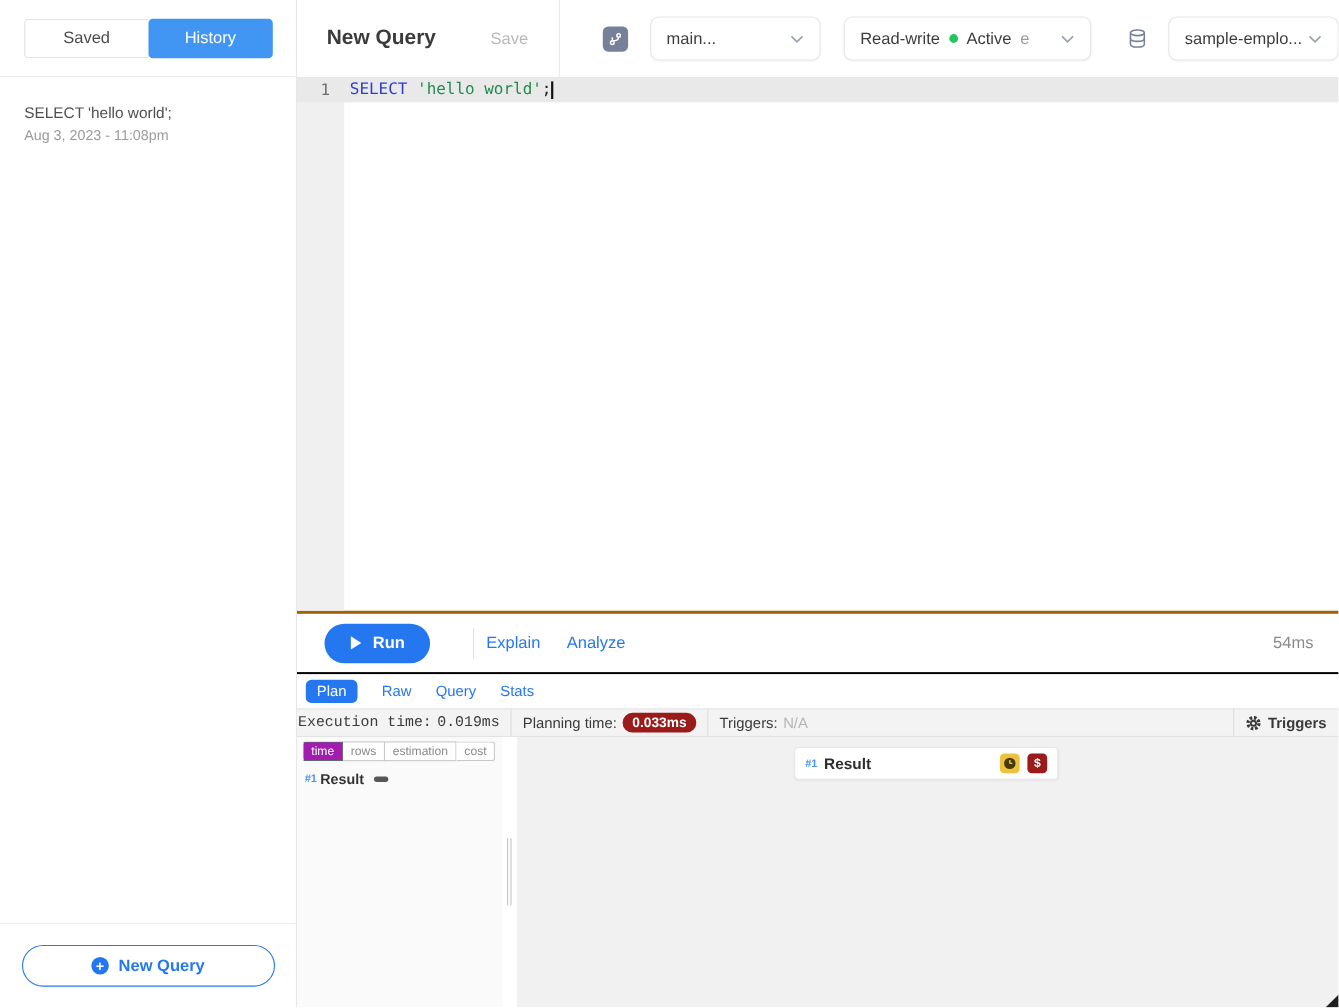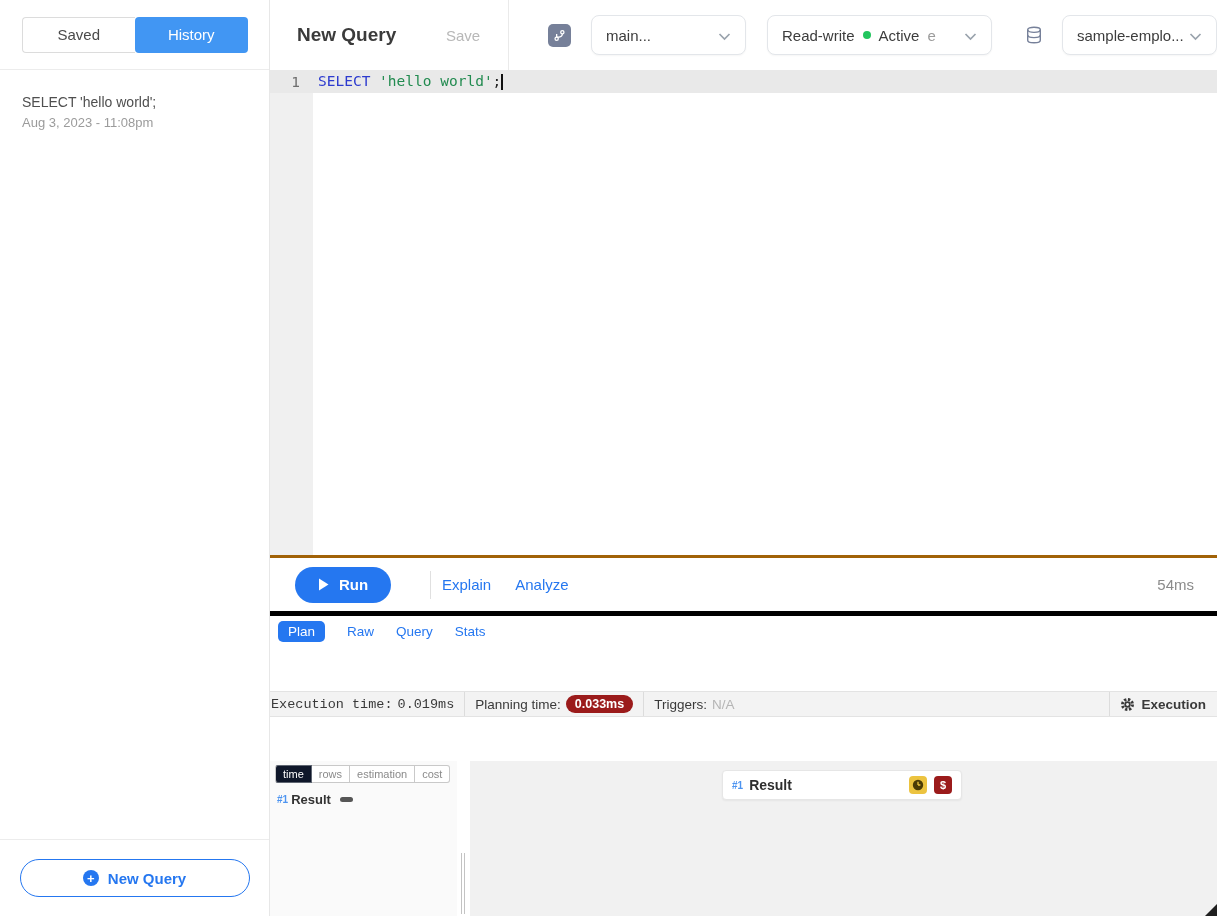--- a/index.html
+++ b/index.html
@@ -64,21 +64,21 @@
     font-size:15px; font-weight:700; display:flex; align-items:center; justify-content:center; gap:10px; cursor:pointer;
     font-family:"Liberation Sans", sans-serif; }
   .run-divider { width:1px; height:28px; background:#e0e0e0; margin-left:39px; }
   .link-btn { background:none; border:none; color:#2577f0; font-size:15px; font-weight:500; cursor:pointer;
     font-family:"Liberation Sans", sans-serif; }
   .explain { margin-left:11px; }
   .analyze { margin-left:24px; }
   .duration { margin-left:auto; margin-right:23px; font-size:15px; color:#8b8b8b; }
 
   
-  .results { flex:1; border-top:5px solid #000000; display:flex; flex-direction:column; min-height:0;gap:44px; }
+  .results { flex:1; border-top:2px solid #000000; display:flex; flex-direction:column; min-height:0; }
   .tabs-row { height:31px; display:flex; align-items:center; padding-left:8px; gap:22px; background:#fff; }
   .tab { font-size:13.5px; color:#2577f0; cursor:pointer; background:none; border:none; font-family:"Liberation Sans", sans-serif; }
   .tab-active { background:#2577f0; color:#fff; border-radius:5px; padding:3px 10px; font-size:13.5px; }
   .stats-bar { height:26px; background:#f3f3f3; border-top:1px solid #e3e3e3; border-bottom:1px solid #e3e3e3;
     display:flex; align-items:center; font-size:13.5px; color:#3a3a3a; }
   .stats-bar .sb-item { display:flex; align-items:center; gap:5px; }
   .sb-vdiv { width:1px; height:100%; background:#dcdcdc; margin:0 10px; }
   .sb-exec { margin-left:1px;font-family:Liberation Mono, monospace; }
   .badge-red { background:#9b1b1b; color:#fff; font-weight:700; font-size:12.5px; padding:2px 9px; border-radius:9px; }
   .sb-muted { color:#b5b5b5; }
@@ -86,21 +86,21 @@
   .settings-btn { display:flex; align-items:center; gap:6px; background:none; border:none; font-size:13.5px; color:#3a3a3a;
     cursor:pointer; margin-right:11px; font-family:"Liberation Sans", sans-serif; font-weight:700; }
 
   .content { flex:1; display:flex; min-height:0; }
   .tree-panel { width:187px; background:#fafafa; padding:4px 0 0 5px; }
   .metric-group { display:flex; }
   .metric-btn { font-size:11px; color:#8a8a8a; background:#fff; border:1px solid #c9c9c9; border-left:none;
     padding:2px 7px; cursor:pointer; font-family:"Liberation Sans", sans-serif; }
   .metric-btn:first-child { border-left:1px solid #c9c9c9; border-radius:3px 0 0 3px; }
   .metric-btn:last-child { border-radius:0 3px 3px 0; }
-  .metric-active { background:#0f172a; color:#fff; border-color:#5f6672; }
+  .metric-active { background:#a21caf; color:#fff; border-color:#5f6672; }
   .tree-row { display:flex; align-items:center; margin-top:9px; padding-left:2px; cursor:pointer; }
   .row-id { font-size:10px; color:#4d94f0; font-weight:700; }
   .row-name { font-size:13px; font-weight:700; color:#333; margin-left:3px; }
   .mini-bar { width:13px; height:5px; background:#565656; border-radius:2.5px; margin-left:9px; }
 
   .splitter { width:13px; background:#fff; position:relative; cursor:col-resize; }
   .splitter-handle { position:absolute; top:92px; left:4px; display:flex; gap:2px; }
   .splitter-handle i { display:block; width:1px; height:61px; background:#c3c3c3; }
 
   .canvas { flex:1; background:#f1f1f1; position:relative; }
@@ -240,21 +240,21 @@
           <span class="sb-muted">N/A</span>
         </span>
         <span class="sb-spacer"></span>
         <span class="sb-vdiv"></span>
         <button class="settings-btn">
           <svg width="15" height="15" viewBox="0 0 15 15">
             <circle cx="7.5" cy="7.5" r="5" fill="none" stroke="#3a3a3a" stroke-width="3" stroke-dasharray="2.3 1.6"></circle>
             <circle cx="7.5" cy="7.5" r="3.2" fill="#3a3a3a"></circle>
             <circle cx="7.5" cy="7.5" r="1.4" fill="#f3f3f3"></circle>
           </svg>
-          <span>Execution</span>
+          <span>Triggers</span>
         </button>
       </div>
 
       <div class="content">
         <div class="tree-panel">
           <div class="metric-group">
             <button class="metric-btn metric-active">time</button>
             <button class="metric-btn">rows</button>
             <button class="metric-btn">estimation</button>
             <button class="metric-btn">cost</button>

